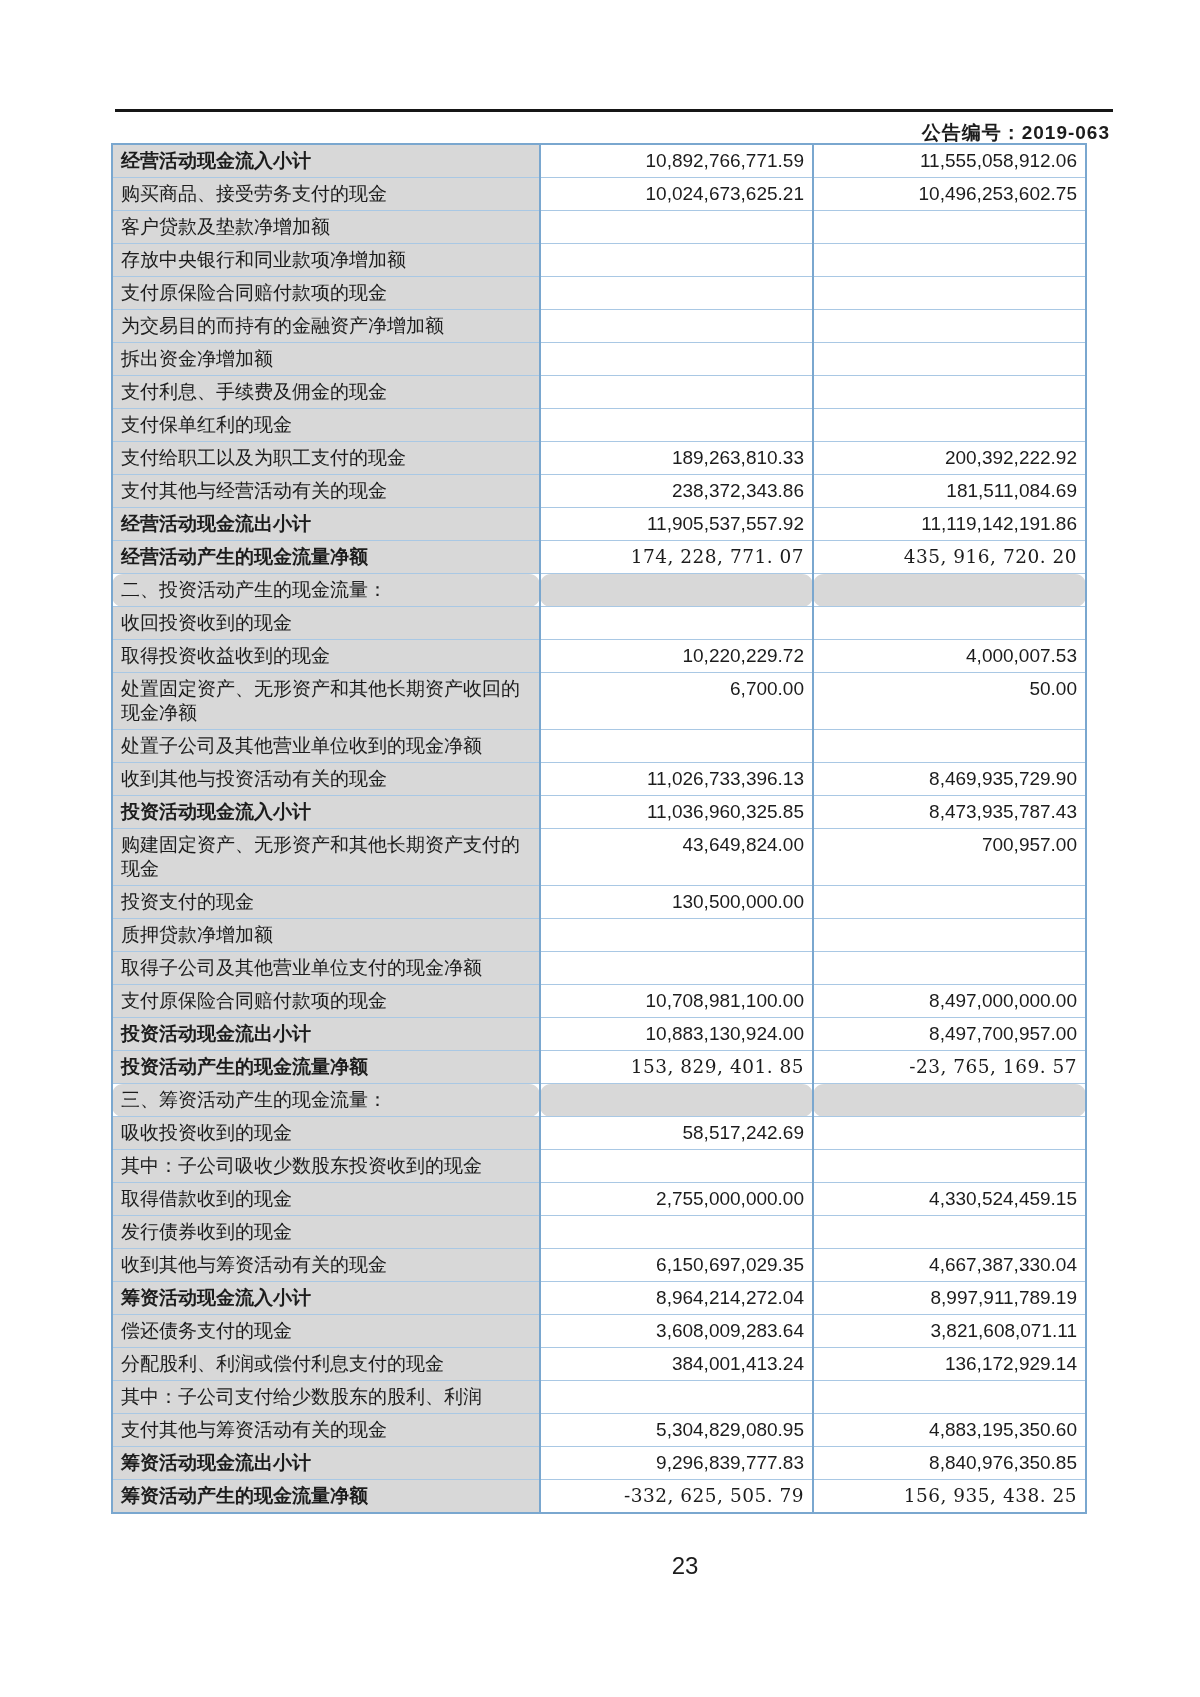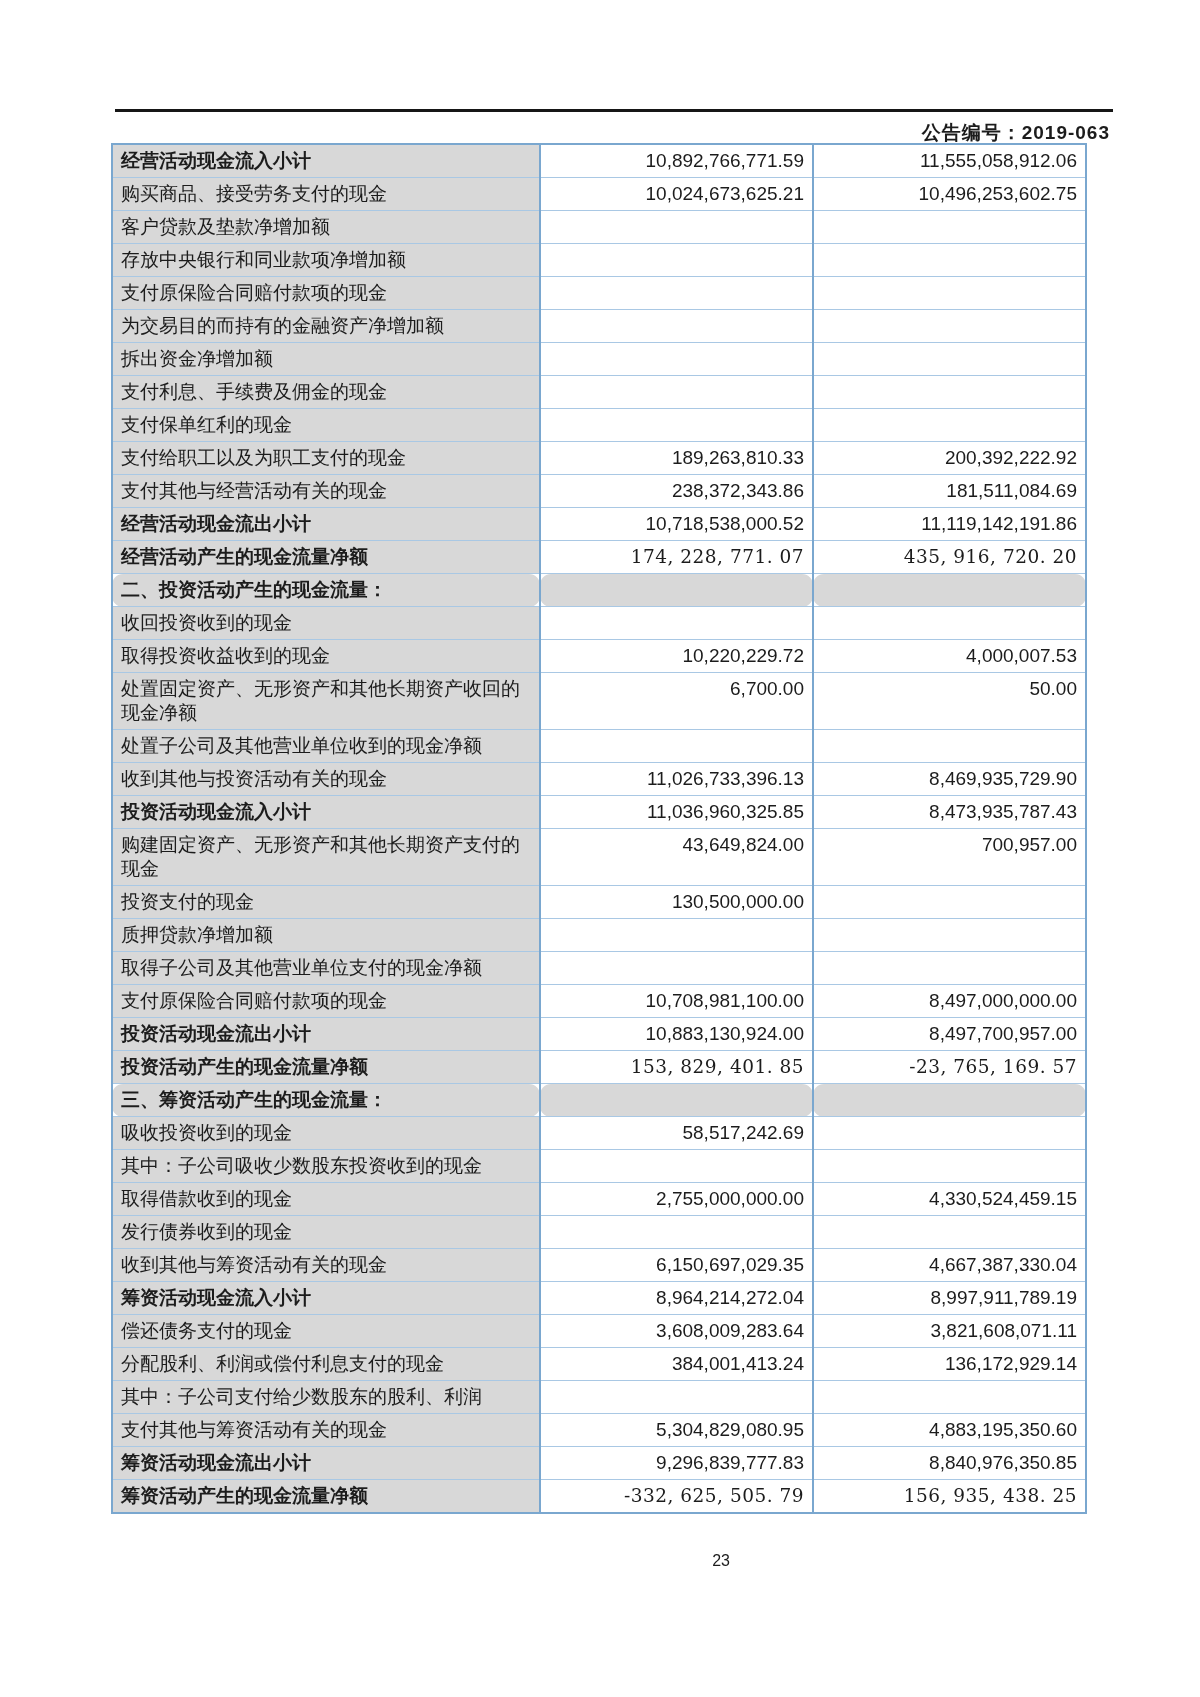--- a/index.html
+++ b/index.html
@@ -53,34 +53,34 @@
     text-align:right;
     white-space:nowrap;
   }
   tr.row-subtotal td.label,
   tr.row-net td.label {
     font-weight:bold;
     text-align:left;
   }
   tr.row-section td {
     background:#d8d8d8;
-    font-weight:bold;
+    font-weight:normal;
     border-radius:11px;
   }
   tr.row-net td.num {
     font-family:"DejaVu Serif","Liberation Serif",serif;
     letter-spacing:0.5px;
     font-size:18.5px;
   }
   .page-number {
     position:absolute;
     top:1552px; left:640px;
     width:90px;
-    text-align:right;
-    font-size:16px;
+    text-align:center;
+    font-size:24px;
   }
 </style>
 </head>
 <body>
 
 <div class="doc-header">公告编号：2019-063</div>
 
 <div class="header-rule"></div>
 
 <table class="cashflow">
@@ -140,21 +140,21 @@
         <td class="num">189,263,810.33</td>
         <td class="num">200,392,222.92</td>
       </tr>
       <tr class="row-item">
         <td class="label">支付其他与经营活动有关的现金</td>
         <td class="num">238,372,343.86</td>
         <td class="num">181,511,084.69</td>
       </tr>
       <tr class="row-subtotal">
         <td class="label">经营活动现金流出小计</td>
-        <td class="num">10,718,538,000.52</td>
+        <td class="num">11,905,537,557.92</td>
         <td class="num">11,119,142,191.86</td>
       </tr>
       <tr class="row-net">
         <td class="label">经营活动产生的现金流量净额</td>
         <td class="num">174, 228, 771. 07</td>
         <td class="num">435, 916, 720. 20</td>
       </tr>
       <tr class="row-section">
         <td class="label">二、投资活动产生的现金流量：</td>
         <td class="num"></td>

